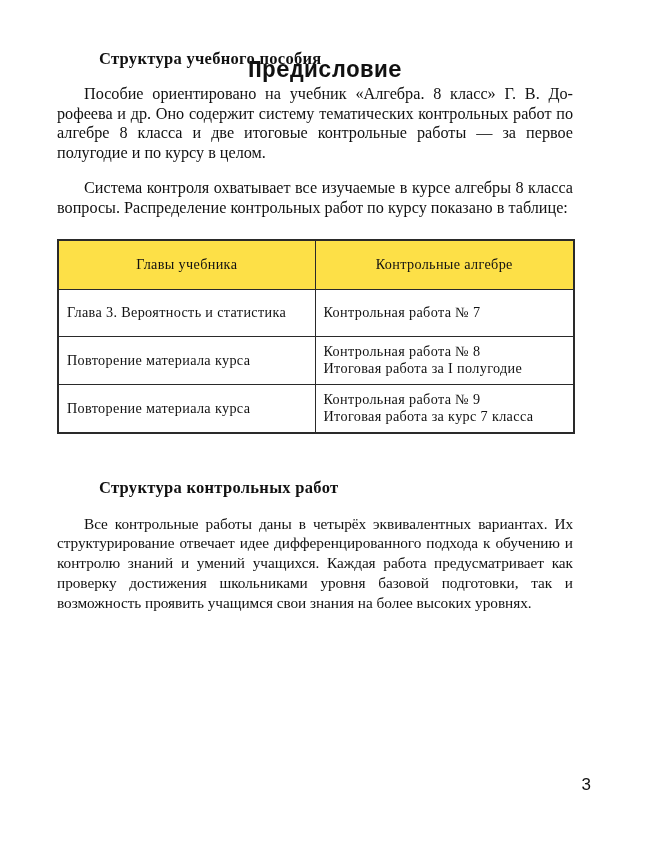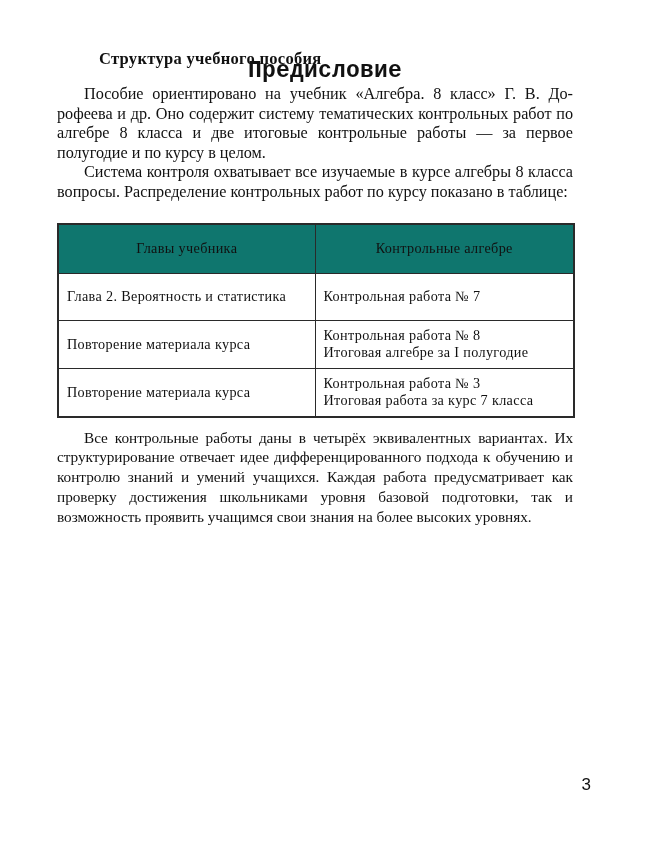--- a/index.html
+++ b/index.html
@@ -53,21 +53,21 @@
     margin: 0;
     text-align: justify;
     text-justify: inter-word;
     font-size: 16.2px;
     line-height: 19.6px;
     text-indent: 27px;
     color: #111111;
     hyphens: manual;
   }
   .par-first { }
-  .par-next  { margin-top: 0px; }
+  .par-next  { margin-top: 16px; }
 
   .par-struct {
     font-family: Liberation Serif, serif;
     font-size: 15.3px;
     line-height: 19.8px;
     letter-spacing: -0.05px;
     margin-top: 10px;
   }
 
   
@@ -84,21 +84,21 @@
   .ctrl-table th,
   .ctrl-table td {
     border: 1.5px solid #2a2a2a;
     font-family: "Liberation Serif", "DejaVu Serif", serif;
     font-size: 14.2px;
     color: #111111;
     letter-spacing: 0.35px;
     vertical-align: middle;
   }
   .ctrl-table thead th {
-    background: #0f766e;
+    background: #fde047;
     text-align: center;
     font-weight: normal;
     height: 40px;
     padding: 4px 8px;
   }
   .ctrl-table tbody td {
     background: #ffffff;
     text-align: left;
     padding: 6px 8px;
     height: 34px;
@@ -141,42 +141,43 @@
         <col class="col-work">
       </colgroup>
       <thead>
         <tr>
           <th>Главы учебника</th>
           <th>Контрольные алгебре</th>
         </tr>
       </thead>
       <tbody>
         <tr>
-          <td>Глава 2. Вероятность и статистика</td>
+          <td>Глава 3. Вероятность и статистика</td>
           <td>
             <span class="line">Контрольная работа № 7</span>
           </td>
         </tr>
         <tr class="row-tall">
           <td>Повторение материала курса</td>
           <td>
             <span class="line">Контрольная работа № 8</span>
-            <span class="line">Итоговая алгебре за I полугодие</span>
+            <span class="line">Итоговая работа за I полугодие</span>
           </td>
         </tr>
         <tr class="row-tall">
           <td>Повторение материала курса</td>
           <td>
-            <span class="line">Контрольная работа № 3</span>
+            <span class="line">Контрольная работа № 9</span>
             <span class="line">Итоговая работа за курс 7 класса</span>
           </td>
         </tr>
       </tbody>
     </table>
 
+    <h2 class="section-heading heading-2">Структура контрольных работ</h2>
 
     <p class="body-par par-struct">Все контрольные работы даны в четырёх эквивалентных вариан­тах. Их структурирование отвечает  идее дифференцированного подхо­да к обучению и контролю знаний и умений учащихся. Каждая работа предусматривает как проверку достижения школьниками уровня базо­вой подготовки, так и возможность проявить учащимся свои знания на более высоких уровнях.</p>
 
   </div>
 
   <div class="page-number">3</div>
 
 </div>
 
 </body></html>

